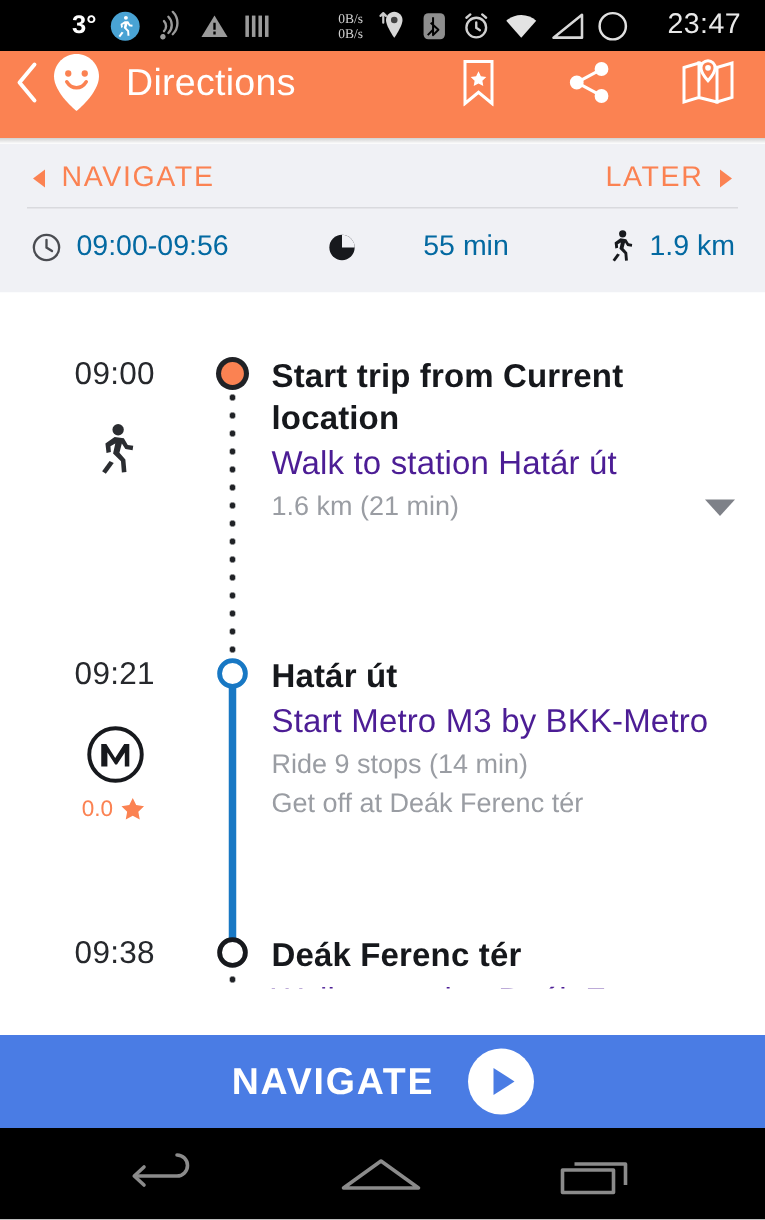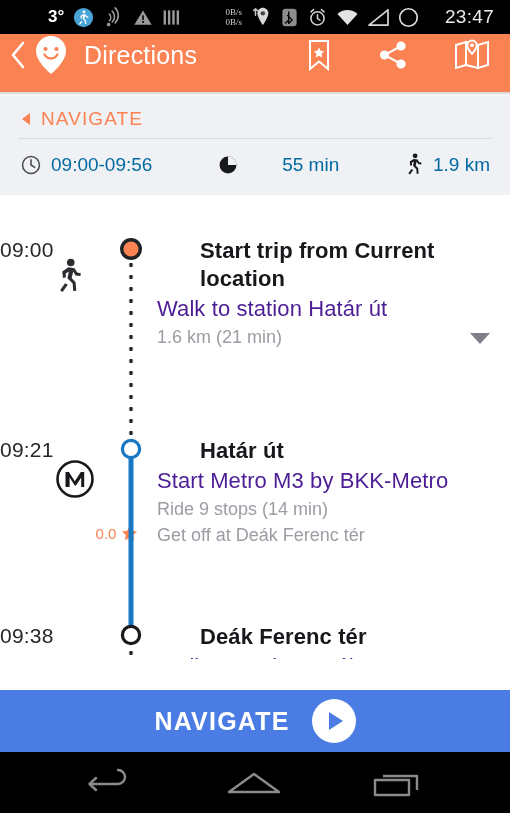--- a/index.html
+++ b/index.html
@@ -72,34 +72,35 @@
   .content{
     background:#ffffff;
     position:relative;
     height:calc(813px - 34px - 58px - 4px - 130px - 62px - 61px);
     overflow:hidden;
   }
   .steps{ position:relative; padding-top:42px;}
   .step{ display:flex; position:relative; }
   .col-time{
     width:105px; flex:0 0 105px;
-    display:flex; flex-direction:row; 
+    display:flex; flex-direction:column; align-items:center;
     padding-top:1px;
+    margin-left:24px;
   }
   .time{ font-size:21px; color:#26282c; letter-spacing:0.2px;}
   .mode-ico{ margin-top:20px; }
   .rating{
     margin-top:6px; display:flex; align-items:center; gap:4px;
     color:#fb8252; font-size:15px;
   }
   .col-line{
     width:52px; flex:0 0 52px; position:relative;
   }
   .col-text{ flex:1 1 auto; padding-right:12px; position:relative;}
-  .t-title{ font-size:22px; font-weight:bold; color:#16181c; line-height:28px; letter-spacing:0.1px;margin-left:43px;}
+  .t-title{ font-size:22px; font-weight:bold; color:#16181c; line-height:28px; letter-spacing:0.1px;}
   .t-sub{ font-size:22px; color:#4c1d95; line-height:31px; letter-spacing:0.1px;}
   .t-meta{ font-size:18px; color:#9a9da3; line-height:26px;}
   .chevron-dn{
     position:absolute; right:20px; top:96px;
     width:0;height:0;border-left:10px solid transparent;border-right:10px solid transparent;border-top:11px solid #7e8188;
   }
 
   
   .marker{ position:absolute; left:50%; transform:translateX(-50%); z-index:3;}
   .seg{ position:absolute; left:50%; transform:translateX(-50%); z-index:1;}
@@ -256,20 +257,24 @@
     </span>
   </div>
 </div>
 <div class="appbar-shadow"></div>
 
 <div class="summary">
   <div class="nav-row">
     <div class="nav-btn">
       <span class="tri-l"></span>
       <span>NAVIGATE</span>
+    </div>
+    <div class="nav-btn">
+      <span>LATER</span>
+      <span class="tri-r"></span>
     </div>
   </div>
   <div class="divider"></div>
   <div class="stats-row">
     <div class="stat s1">
       <span class="ico">
         <svg width="22" height="22" viewBox="0 0 24 24" fill="none" stroke="#4a4c51" stroke-width="1.7">
           <circle cx="12" cy="12" r="9.2"></circle>
             <path d="M12 6.4V12l4 2.6" stroke-linecap="round"></path>
           </svg>

